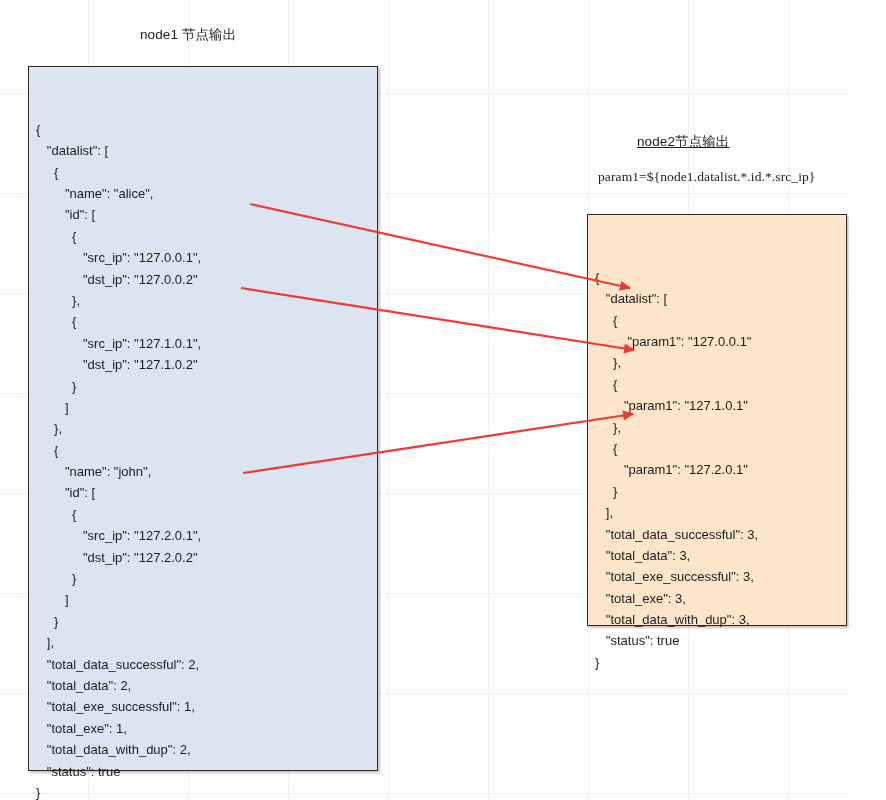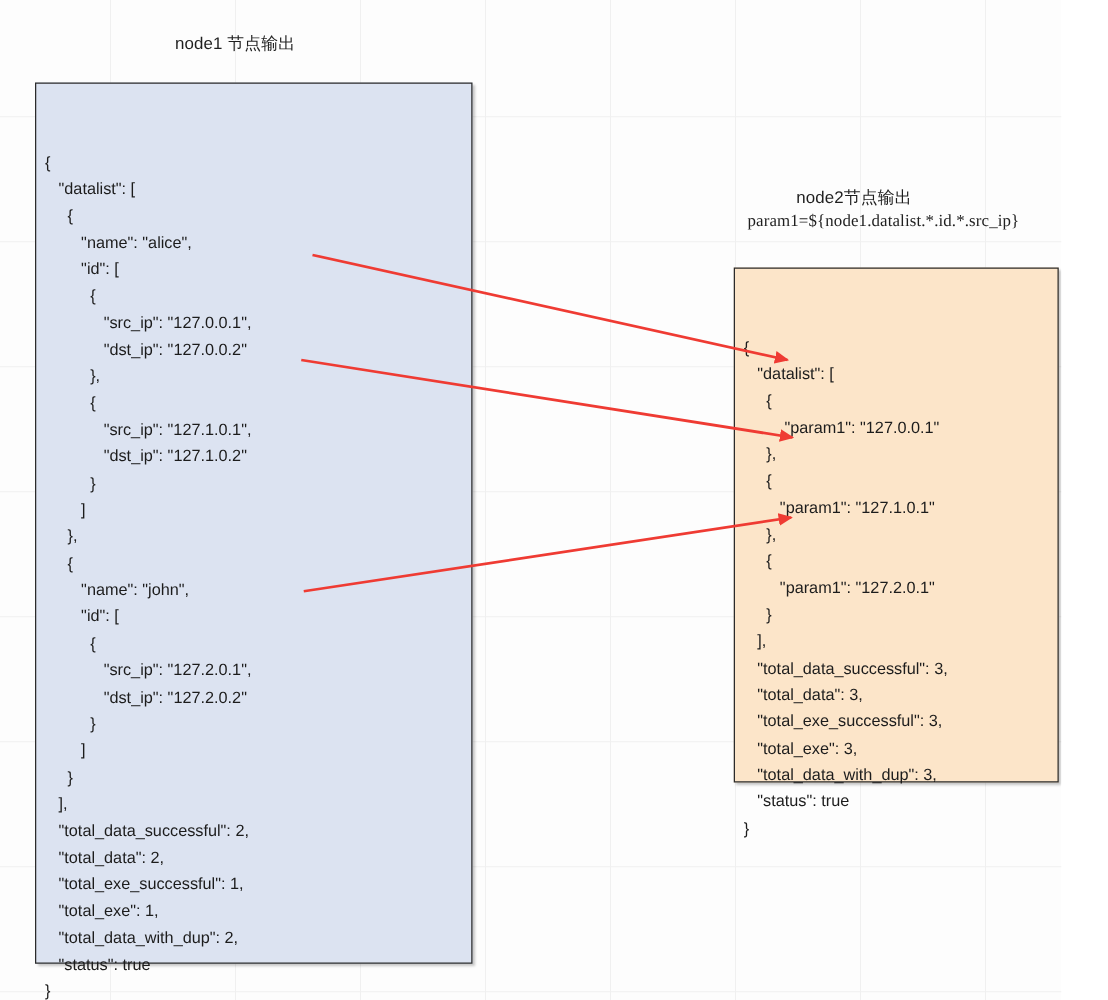--- a/index.html
+++ b/index.html
@@ -29,21 +29,22 @@
     white-space: nowrap;
     line-height: 19px;
     letter-spacing: 0.1px;
   }
   #node1-title {
     left: 140px;
     top: 25px;
   }
   #node2-title {
     left: 637px;
-    top: 148px;
+    top: 132px;
+    text-decoration: underline;
   }
   #node2-expr {
     left: 598px;
     top: 167px;
     font-family: Liberation Serif, serif;
   }
   .json-box {
     position: absolute;
     box-sizing: border-box;
     font-size: 13px;

